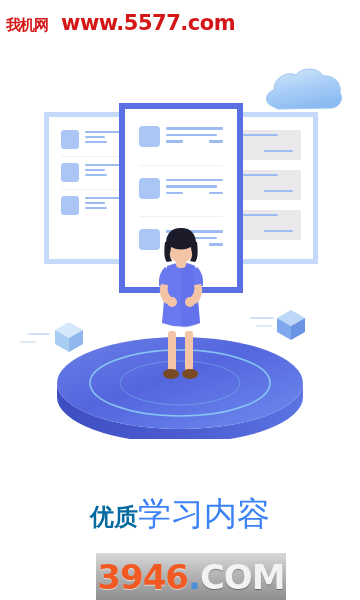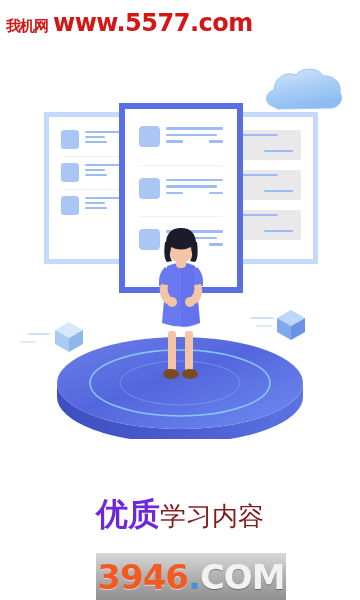--- a/index.html
+++ b/index.html
@@ -27,23 +27,23 @@
     letter-spacing: 0px;
     white-space: nowrap;
     line-height: 22px;
     font-family: "DejaVu Sans", "Liberation Sans", sans-serif;
   }
   #top-watermark .cn {
     font-size: 15px;
     letter-spacing: -1px;
   }
   #top-watermark .url {
-    font-size: 24px;
+    font-size: 21px;
     letter-spacing: -0.5px;
-    margin-left: 5px;
+    margin-left: 13px;
   }
 
   
   #illustration {
     position: absolute;
     left: 0;
     top: 45px;
     width: 360px;
     height: 420px;
   }
@@ -190,30 +190,30 @@
   #caption {
     position: absolute;
     left: 0;
     top: 494px;
     width: 360px;
     text-align: center;
     white-space: nowrap;
     line-height: 40px;
   }
   #caption .strong {
-    font-size: 32px;
+    font-size: 24px;
     font-weight: bold;
-    color: #6d28d9;
+    color: #0369a1;
     letter-spacing: 0px;
     font-family: Liberation Sans, sans-serif;
   }
   #caption .light {
-    font-size: 26px;
+    font-size: 33px;
     font-weight: normal;
-    color: #7f1d1d;
+    color: #3b82f6;
     letter-spacing: 0px;
     font-family: "DejaVu Sans", "Liberation Sans", sans-serif;
   }
 
   
   #bottom-watermark {
     position: absolute;
     left: 96px;
     top: 553px;
     width: 190px;

